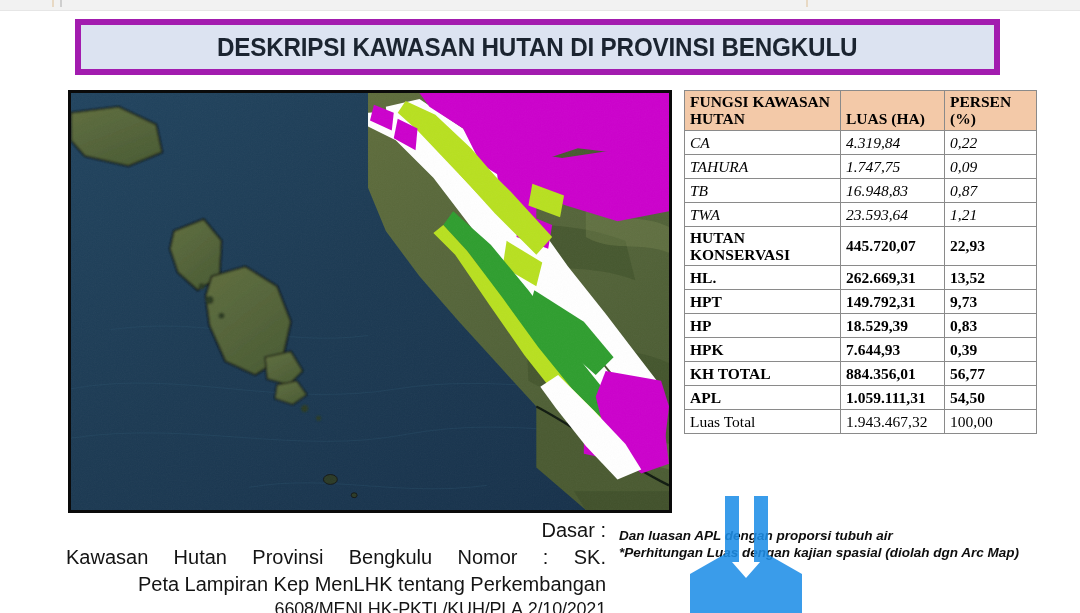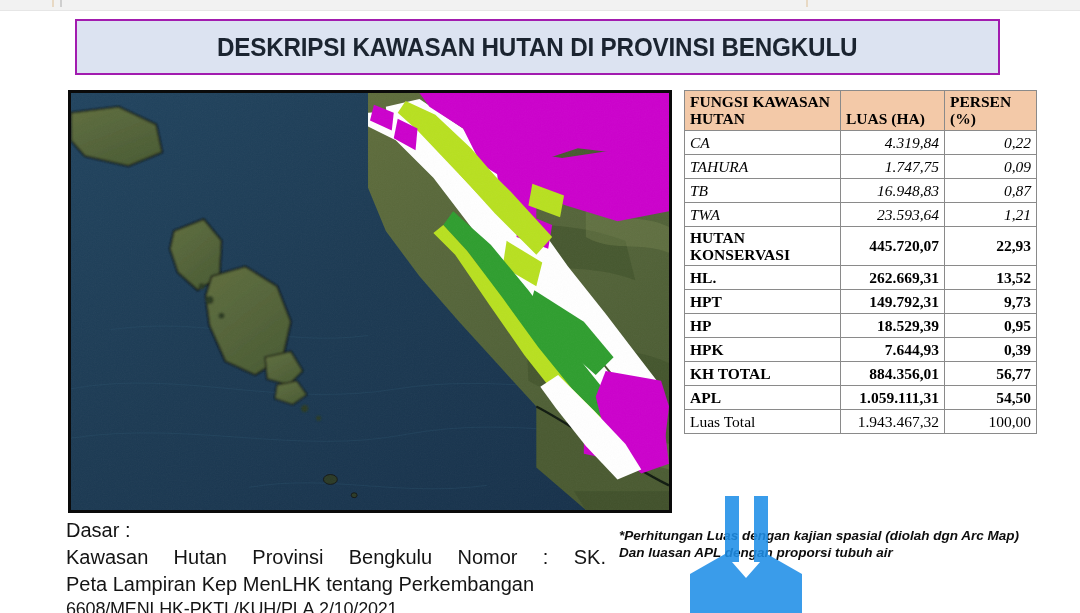--- a/index.html
+++ b/index.html
@@ -17,21 +17,21 @@
   }
   #top-strip .tick{position:absolute;top:0;width:2px;height:7px;background:#e8d9c4;}
   #top-strip .tick.t1{left:52px;}
   #top-strip .tick.t2{left:806px;}
   #top-strip .tick.t3{left:60px;background:#cfcfcf;}
 
   
   #title-box{
     position:absolute;left:75px;top:19px;width:925px;height:56px;
     background:#dce3f1;
-    border:2px solid #a21caf;
+    border:6px solid #a21caf;
     box-sizing:border-box;
     display:flex;align-items:center;justify-content:center;
   }
   #title-text{
     font-family:"Liberation Sans",sans-serif;
     font-weight:bold;
     font-size:25px;
     letter-spacing:-0.2px;
     color:#1b2430;
     white-space:nowrap;
@@ -70,41 +70,41 @@
     font-weight:bold;
     text-align:left;
     vertical-align:bottom;
     height:37px;
     font-size:15.5px;
   }
   col.c-name{width:156px;}
   col.c-luas{width:104px;}
   col.c-pct{width:92px;}
 
-  td.num{text-align:right;}
+  td.num{text-align:left;}
   tr.r-italic td{font-style:italic;font-weight:normal;}
   tr.r-bold td{font-weight:bold;}
   tr.r-green td{background:#c6dcae;font-weight:bold;}
   tr.r-blue  td{background:#b9cfe7;font-weight:normal;}
 
   
   #footnote{
     position:absolute;left:619px;top:528px;width:420px;
     font-family:"Liberation Sans",sans-serif;
     font-weight:bold;font-style:italic;
     font-size:13.5px;line-height:1.25;color:#0d0d0d;
   }
 
   
   #dasar{
     position:absolute;left:66px;top:517px;width:540px;
     font-family:"Liberation Sans",sans-serif;
     font-size:20px;line-height:1.34;color:#141414;
   }
-  #dasar .ln{display:block;}
+  #dasar .ln{display:block;text-align:right;}
   #dasar .justify{
     text-align:justify;text-align-last:justify;
   }
   #dasar .sk{font-size:18px;letter-spacing:-0.2px;}
 
   
   #arrow{
     position:absolute;left:686px;top:496px;width:120px;height:117px;
     pointer-events:none;
   }
@@ -305,21 +305,21 @@
           <td class="num">13,52</td>
         </tr>
         <tr class="r-bold">
           <td>HPT</td>
           <td class="num">149.792,31</td>
           <td class="num">9,73</td>
         </tr>
         <tr class="r-bold">
           <td>HP</td>
           <td class="num">18.529,39</td>
-          <td class="num">0,95</td>
+          <td class="num">0,83</td>
         </tr>
         <tr class="r-bold">
           <td>HPK</td>
           <td class="num">7.644,93</td>
           <td class="num">0,39</td>
         </tr>
         <tr class="r-green">
           <td>KH TOTAL</td>
           <td class="num">884.356,01</td>
           <td class="num">56,77</td>
@@ -332,22 +332,22 @@
         <tr class="r-blue">
           <td>Luas Total</td>
           <td class="num">1.943.467,32</td>
           <td class="num">100,00</td>
         </tr>
       </tbody>
   </table>
 </div>
 
 <div id="footnote">
+  <div>Dan luasan APL dengan proporsi tubuh air</div>
   <div>*Perhitungan Luas dengan kajian spasial (diolah dgn Arc Map)</div>
-  <div>Dan luasan APL dengan proporsi tubuh air</div>
 </div>
 
 <div id="dasar">
   <span class="ln">Dasar :</span>
   <span class="ln justify">Kawasan Hutan Provinsi Bengkulu Nomor : SK.</span>
   <span class="ln">Peta Lampiran Kep MenLHK tentang Perkembangan</span>
   <span class="ln sk">6608/MENLHK-PKTL/KUH/PLA.2/10/2021</span>
 </div>
 
 <svg id="arrow" viewBox="0 0 120 117" preserveAspectRatio="none">

